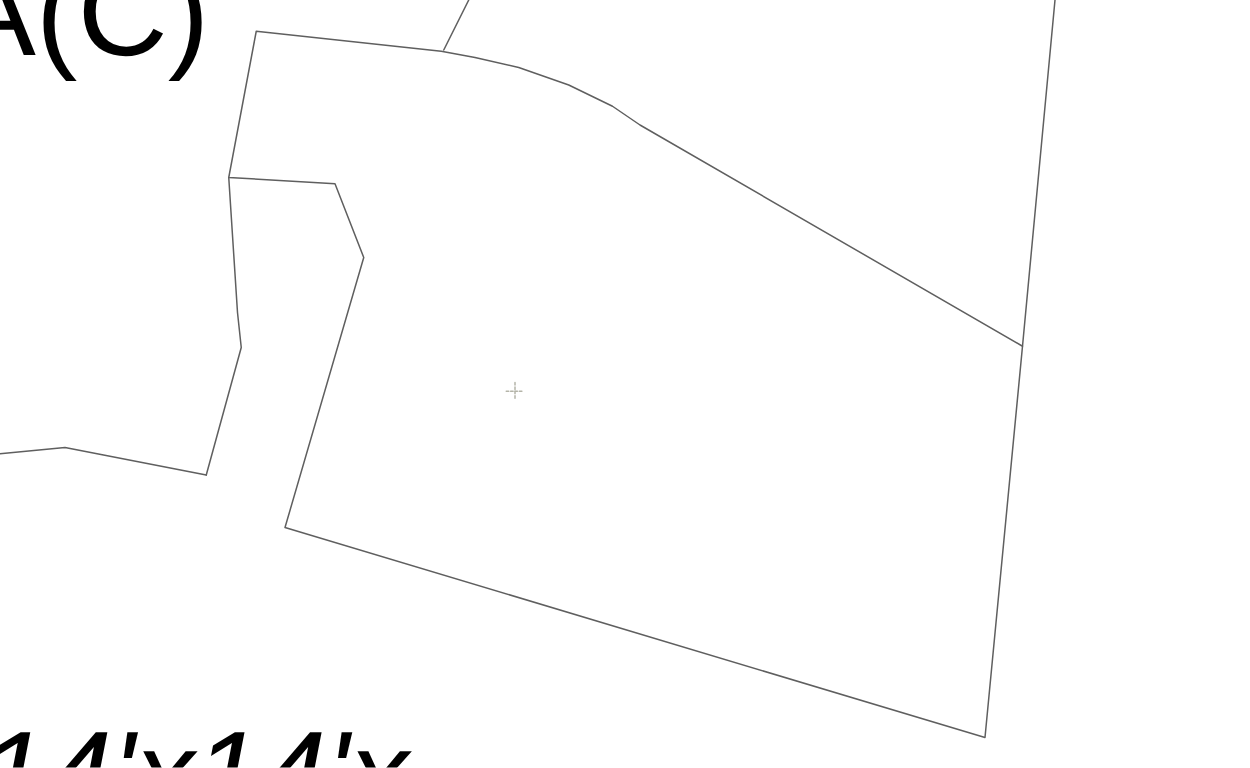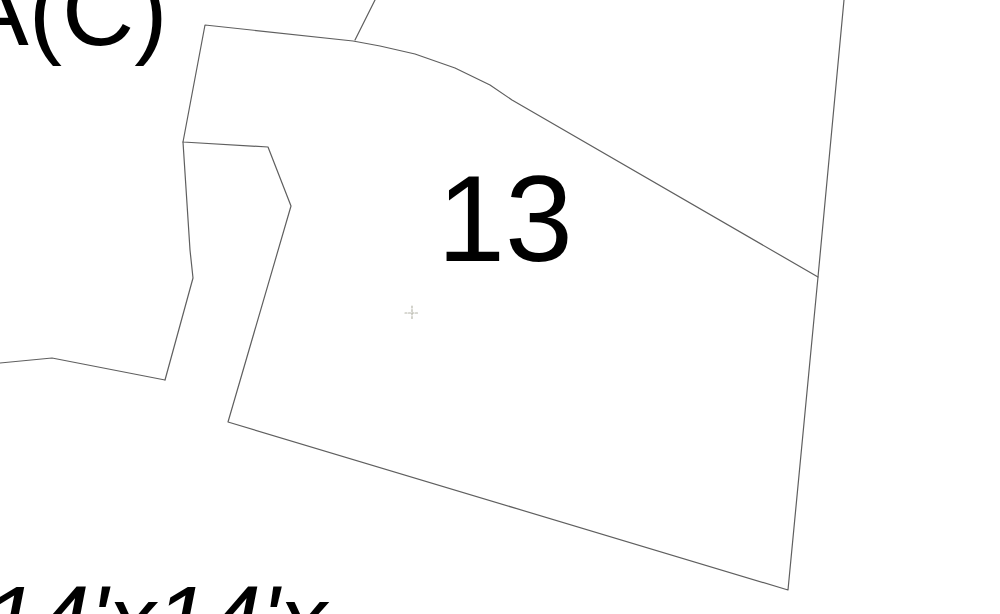--- a/index.html
+++ b/index.html
@@ -69,17 +69,16 @@
     <polyline points="165,380 52,358 0,363" stroke="#5f5f5f"></polyline>
 
     <g opacity="0.85">
       <polyline stroke-dasharray="2,1.5" points="405,313 419,313" stroke="#a8a89a"></polyline>
       <polyline stroke-dasharray="2,1.5" points="412,306 412,320" stroke="#a8a89a"></polyline>
     </g>
   </svg>
 
   <div id="label-topleft" class="map-label">A(C)</div>
 
-  <div id="label-parcel" class="map-label">13</div>
 
   <div id="label-dimension" class="map-label">14'x14'x</div>
 
 </div>
 
 </body></html>

